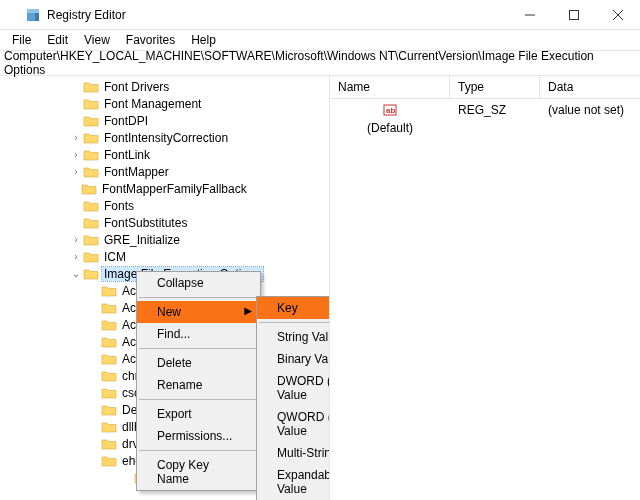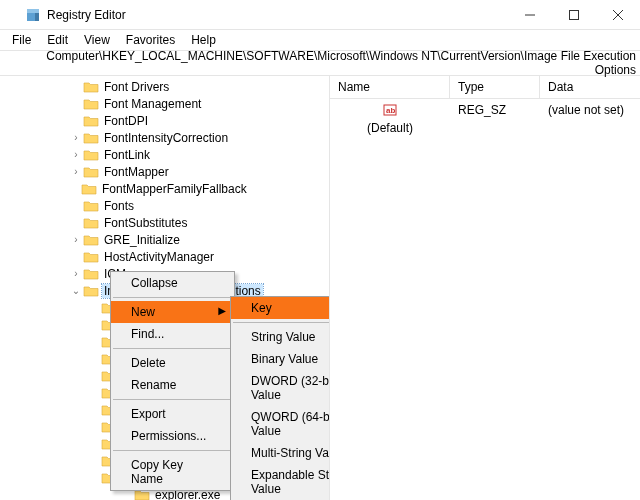--- a/index.html
+++ b/index.html
@@ -6,21 +6,21 @@
 body { margin: 0; background: #fff; width: 640px; height: 500px; overflow: hidden; font-size: 12px; color: #000; }
 
 .titlebar { height: 30px; display: flex; align-items: center; padding-left: 25px; border-bottom: 1px solid #e5e5e5; }
 .titlebar .app-icon { width: 16px; height: 16px; margin-right: 6px; }
 .titlebar .title { flex: 1; font-size: 12px; }
 .titlebar .winbtn { width: 44px; height: 30px; display: flex; align-items: center; justify-content: center; color: #555; }
 
 .menubar { height: 20px; display: flex; align-items: center; padding: 0 4px; gap: 0; font-size: 12px; }
 .menubar .mitem { padding: 2px 8px; }
 
-.addressbar { height: 22px; border-top: 1px solid #e5e5e5; border-bottom: 1px solid #e5e5e5; display: flex; align-items: center; padding: 12px 4px; font-size: 12px; background: #fff; text-align: right; }
+.addressbar { height: 22px; border-top: 1px solid #e5e5e5; border-bottom: 1px solid #e5e5e5; display: flex; align-items: center; padding: 12px 4px; font-size: 12px; background: #fff; }
 
 .content { display: flex; height: 428px; }
 .tree-pane { width: 330px; border-right: 1px solid #e5e5e5; overflow: hidden; position: relative; }
 .list-pane { flex: 1; }
 
 .list-header { display: flex; border-bottom: 1px solid #e5e5e5; font-size: 12px; }
 .list-header .col { padding: 4px 8px; border-right: 1px solid #e5e5e5; }
 .list-header .col.name { width: 120px; }
 .list-header .col.type { width: 90px; }
 .list-header .col.data { flex: 1; border-right: none; }
@@ -159,27 +159,20 @@
           <span class="label">FontSubstitutes</span>
         </div>
         <div class="tree-row" style="padding-left: 70px;">
           <span class="expander">›</span>
           <svg class="folder folder-icon" viewBox="0 0 16 14">
             <path d="M1 3 h5 l1.5 1.5 H15 V12 H1 Z"></path>
           </svg>
           <span class="label">GRE_Initialize</span>
         </div>
         <div class="tree-row" style="padding-left: 70px;">
-          <span class="expander"></span>
-          <svg class="folder folder-icon" viewBox="0 0 16 14">
-            <path d="M1 3 h5 l1.5 1.5 H15 V12 H1 Z"></path>
-          </svg>
-          <span class="label">HostActivityManager</span>
-        </div>
-        <div class="tree-row" style="padding-left: 70px;">
           <span class="expander">›</span>
           <svg class="folder folder-icon" viewBox="0 0 16 14">
             <path d="M1 3 h5 l1.5 1.5 H15 V12 H1 Z"></path>
           </svg>
           <span class="label">ICM</span>
         </div>
         <div class="tree-row selected" style="padding-left: 70px;">
           <span class="expander">⌄</span>
           <svg class="folder folder-icon" viewBox="0 0 16 14">
             <path d="M1 3 h5 l1.5 1.5 H15 V12 H1 Z"></path>
@@ -268,21 +261,21 @@
           <svg class="folder folder-icon" viewBox="0 0 16 14">
             <path d="M1 3 h5 l1.5 1.5 H15 V12 H1 Z"></path>
           </svg>
           <span class="label">explorer.exe</span>
         </div>
         <div class="tree-row" style="padding-left: 88px;">
           <span class="expander"></span>
         </div>
       </div>
 
-    <div class="ctx-menu" id="ctx1" style="left:110px; top:195px; width:125px;">
+    <div class="ctx-menu" id="ctx1" style="left:136px; top:195px; width:125px;">
       <div class="ctx-item">Collapse</div>
       <div class="ctx-sep"></div>
       <div class="ctx-item highlight">
         <span>New</span>
         <span class="ctx-arrow">▶</span>
 
         
         <div class="ctx-menu submenu" style="width:160px; top:-5px;">
           <div class="ctx-item highlight">Key</div>
           <div class="ctx-sep"></div>

